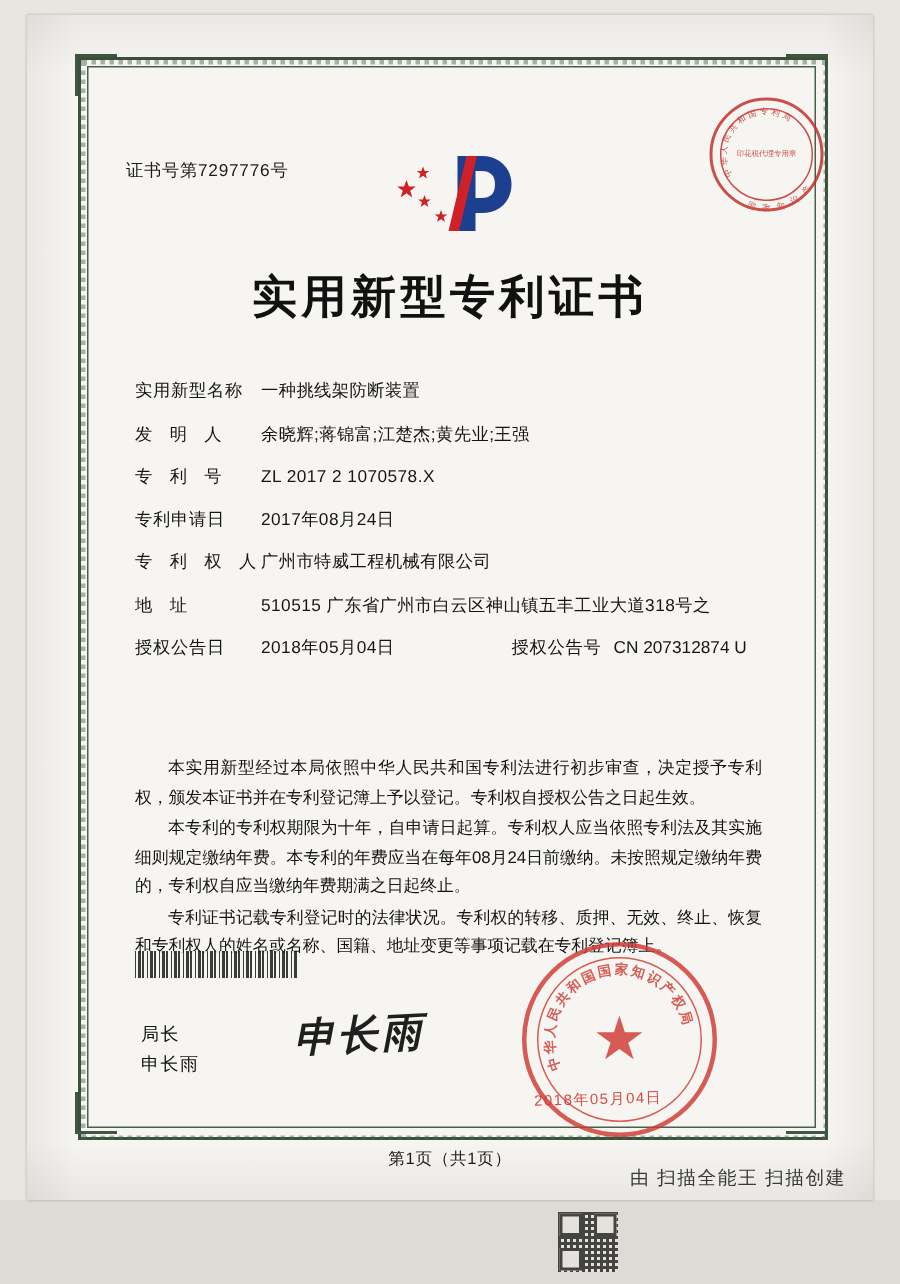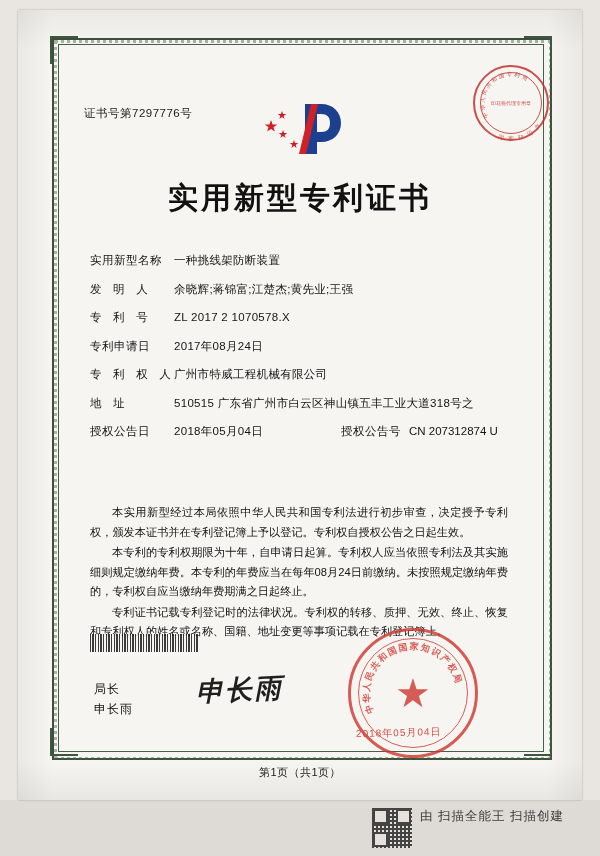--- a/index.html
+++ b/index.html
@@ -332,21 +332,21 @@
     width: 11px; height: 11px;
     border: 2px solid #2a2a2a;
     background: #e7e4df;
   }
   .qr .qbox.a { left: 1px; top: 1px; }
   .qr .qbox.b { right: 1px; top: 1px; }
   .qr .qbox.c { left: 1px; bottom: 1px; }
   .wm-text {
     position: absolute;
     left: 420px;
-    top: 808px;
+    top: 777px;
     font-size: 12.5px;
     color: #3a3a3a;
     letter-spacing: 1px;
   }
 </style>
 </head>
 <body>
 
 <div class="page">
 

